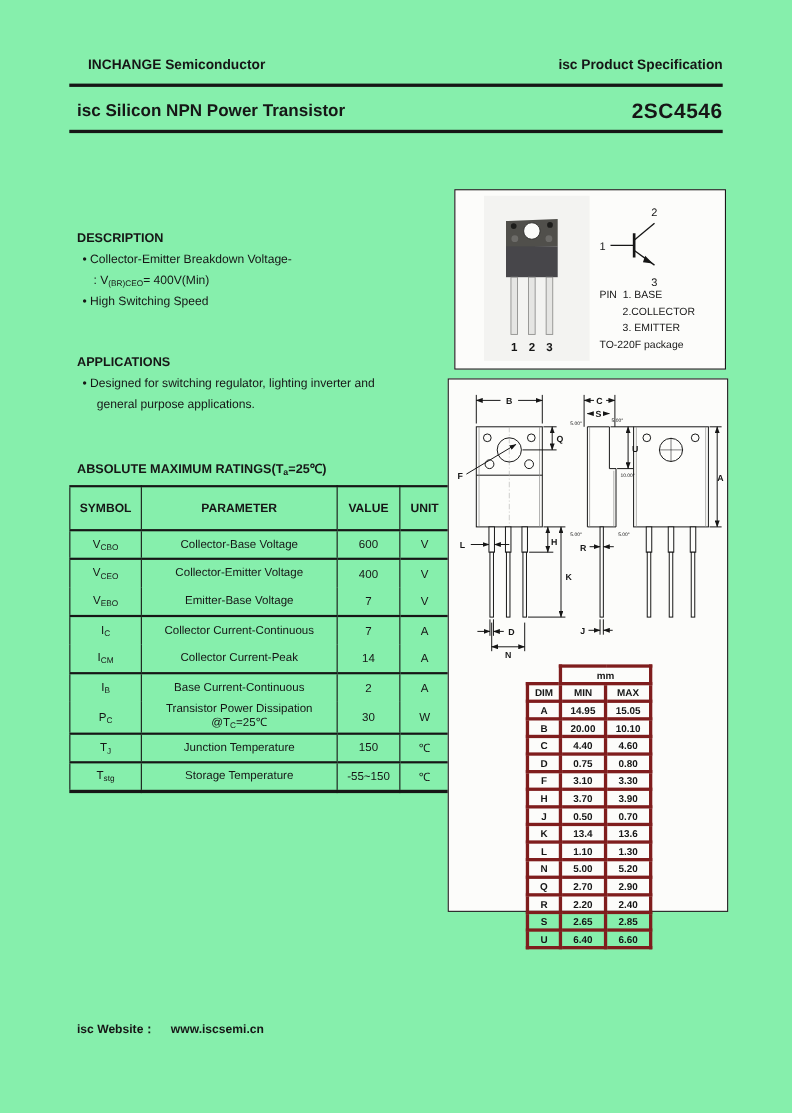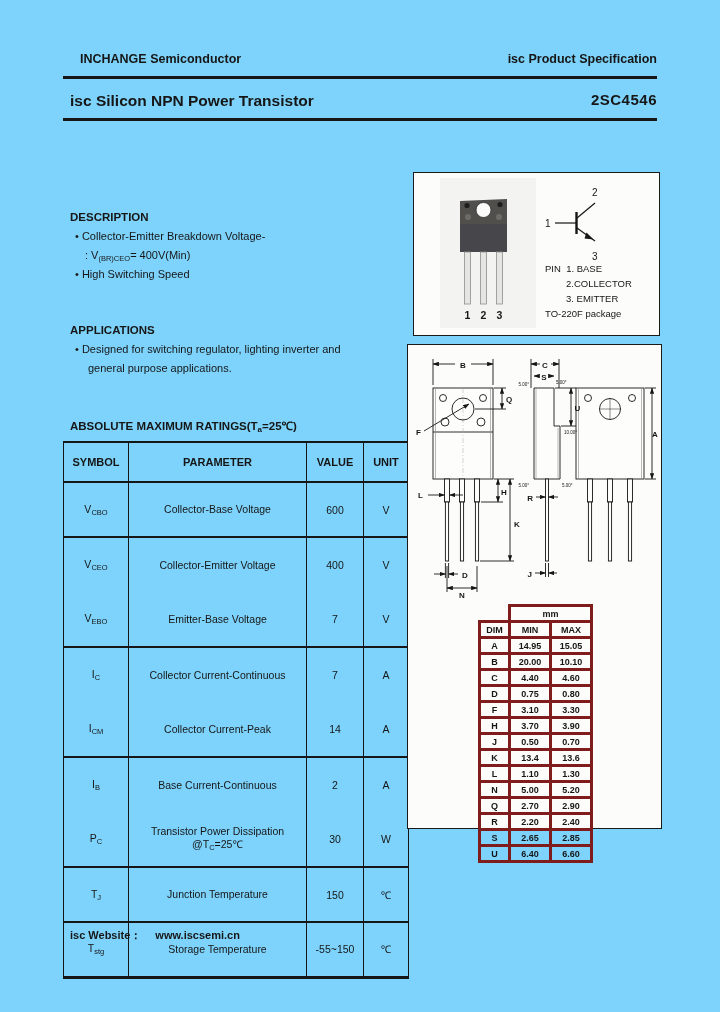--- a/index.html
+++ b/index.html
@@ -1,27 +1,27 @@
 <!DOCTYPE html>
 <html><head>
 <meta charset="utf-8">
 <style>
   html,body{margin:0;padding:0;background:#e9e9e7;}
   .page{
     position:relative;width:720px;height:1012px;margin:0 auto;
-    background:#7dd3fc;color:#161616;
+    background:#86efac;color:#161616;
     font-family:"Liberation Sans", sans-serif;
     overflow:hidden;
   }
   .abs{position:absolute;}
   .rule{position:absolute;left:63px;width:594px;height:3px;background:#161616;}
   .company{left:80px;top:52px;font-size:12.5px;font-weight:bold;}
   .spec{right:63px;top:52px;font-size:12.5px;font-weight:bold;}
   .doc-title{left:70px;top:92px;font-size:15.5px;font-weight:bold;}
-  .part-no{right:63px;top:91px;font-size:15px;font-weight:bold;letter-spacing:.5px;}
+  .part-no{right:63px;top:91px;font-size:19px;font-weight:bold;letter-spacing:.5px;}
   .sect-head{font-size:11.5px;font-weight:bold;}
   .body-txt{font-size:11px;}
   .sub{font-size:7.5px;vertical-align:-2px;}
   .subT{font-size:8px;vertical-align:-2px;font-weight:bold;}
 
   
   .photo-box{left:413px;top:172px;width:245px;height:162px;border:1.5px solid #1a1a1a;background:#fcfcfa;}
   .legend{position:absolute;left:131px;top:88px;font-size:9.5px;line-height:15px;white-space:nowrap;}
   .legend .ind{padding-left:21px;}
 
@@ -29,21 +29,21 @@
   table.ratings{
     position:absolute;left:63px;top:441px;width:345px;
     border-collapse:collapse;table-layout:fixed;
     border-top:2px solid #161616;border-bottom:3px solid #161616;
     border-left:1px solid #161616;border-right:1px solid #161616;
     font-size:10.5px;
   }
   table.ratings th, table.ratings td{border-left:1px solid #161616;padding:0;}
   table.ratings th:first-child, table.ratings td:first-child{border-left:none;}
   table.ratings thead th{height:38px;font-size:11px;font-weight:bold;text-align:center;border-bottom:2px solid #161616;}
-  table.ratings tbody tr{height:55px;}
+  table.ratings tbody tr{height:26px;}
   table.ratings tbody tr.sep td{border-bottom:2px solid #161616;}
   td.c-sym,td.c-val,td.c-unit{text-align:center;}
   td.c-par{text-align:center;padding-left:14px;line-height:13px;}
 
   
   .draw-box{left:407px;top:344px;width:253px;height:483px;border:1.5px solid #1a1a1a;background:#fcfcfa;}
   svg text{font-family:"Liberation Sans", sans-serif;fill:#161616;}
   .dimlbl{font-size:8px;font-weight:bold;}
   .anglbl{font-size:4.5px;}
 

